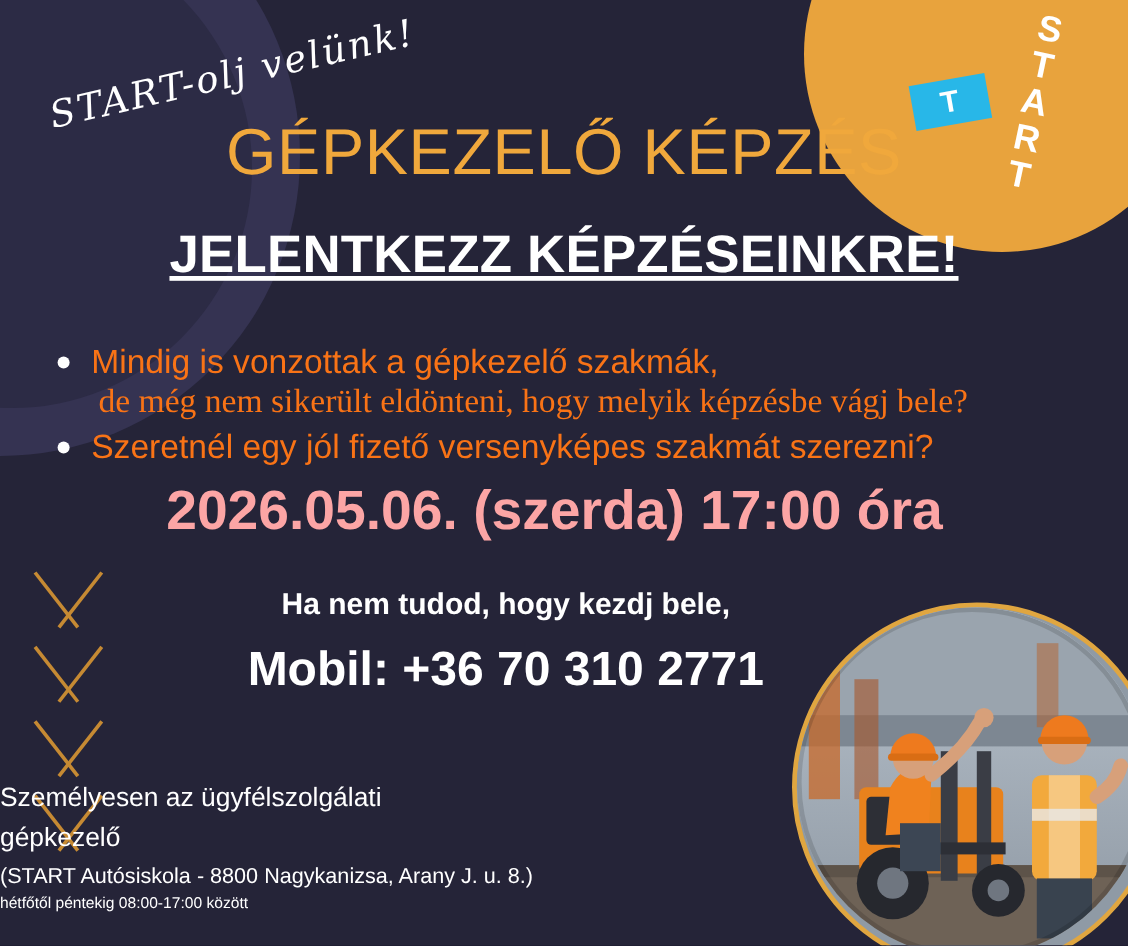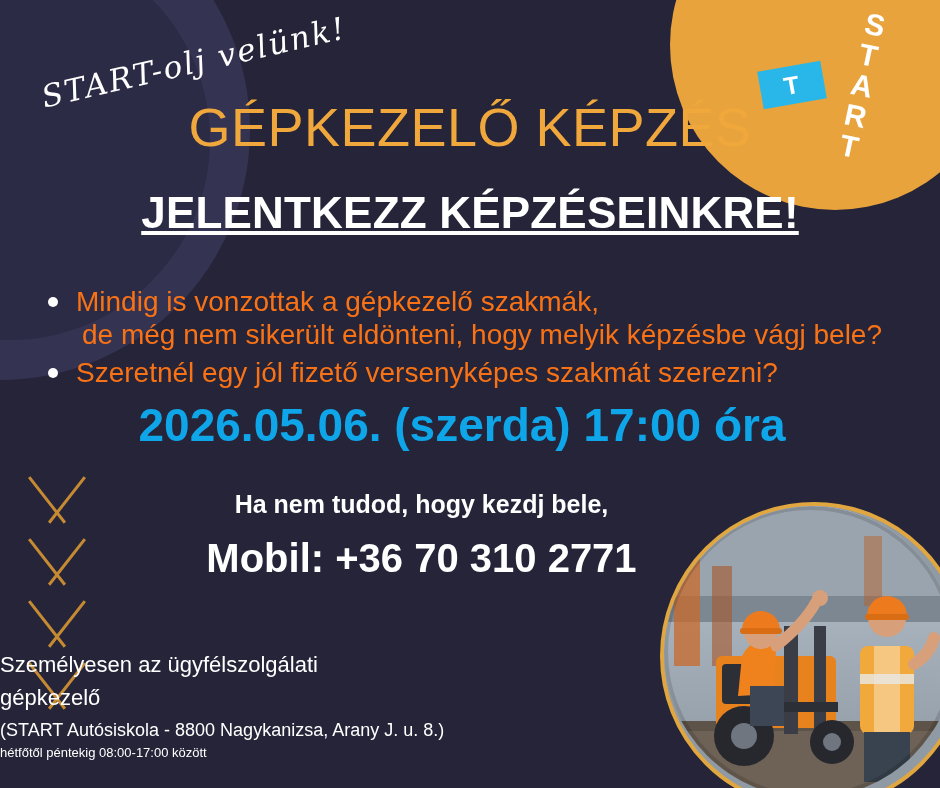--- a/index.html
+++ b/index.html
@@ -149,31 +149,31 @@
     margin-bottom: 5px;
   }
   .bullet-dot {
     flex: 0 0 auto;
     width: 10px;
     height: 10px;
     border-radius: 50%;
     background: #ffffff;
     margin: 12px 18px 0 8px;
   }
-  .bullet-text .l2 { padding-left: 6px; }
+  .bullet-text .l2 { padding-left: 6px; font-family: Liberation Serif, serif; }
 
   
   .date-line {
     position: absolute;
     left: 0;
     top: 398px;
     width: 924px;
     text-align: center;
     z-index: 4;
-    color: #0ea5e9;
+    color: #fca5a5;
     font-size: 46px;
     font-weight: bold;
   }
 
   
   .cta {
     position: absolute;
     left: 0;
     top: 486px;
     width: 843px;

